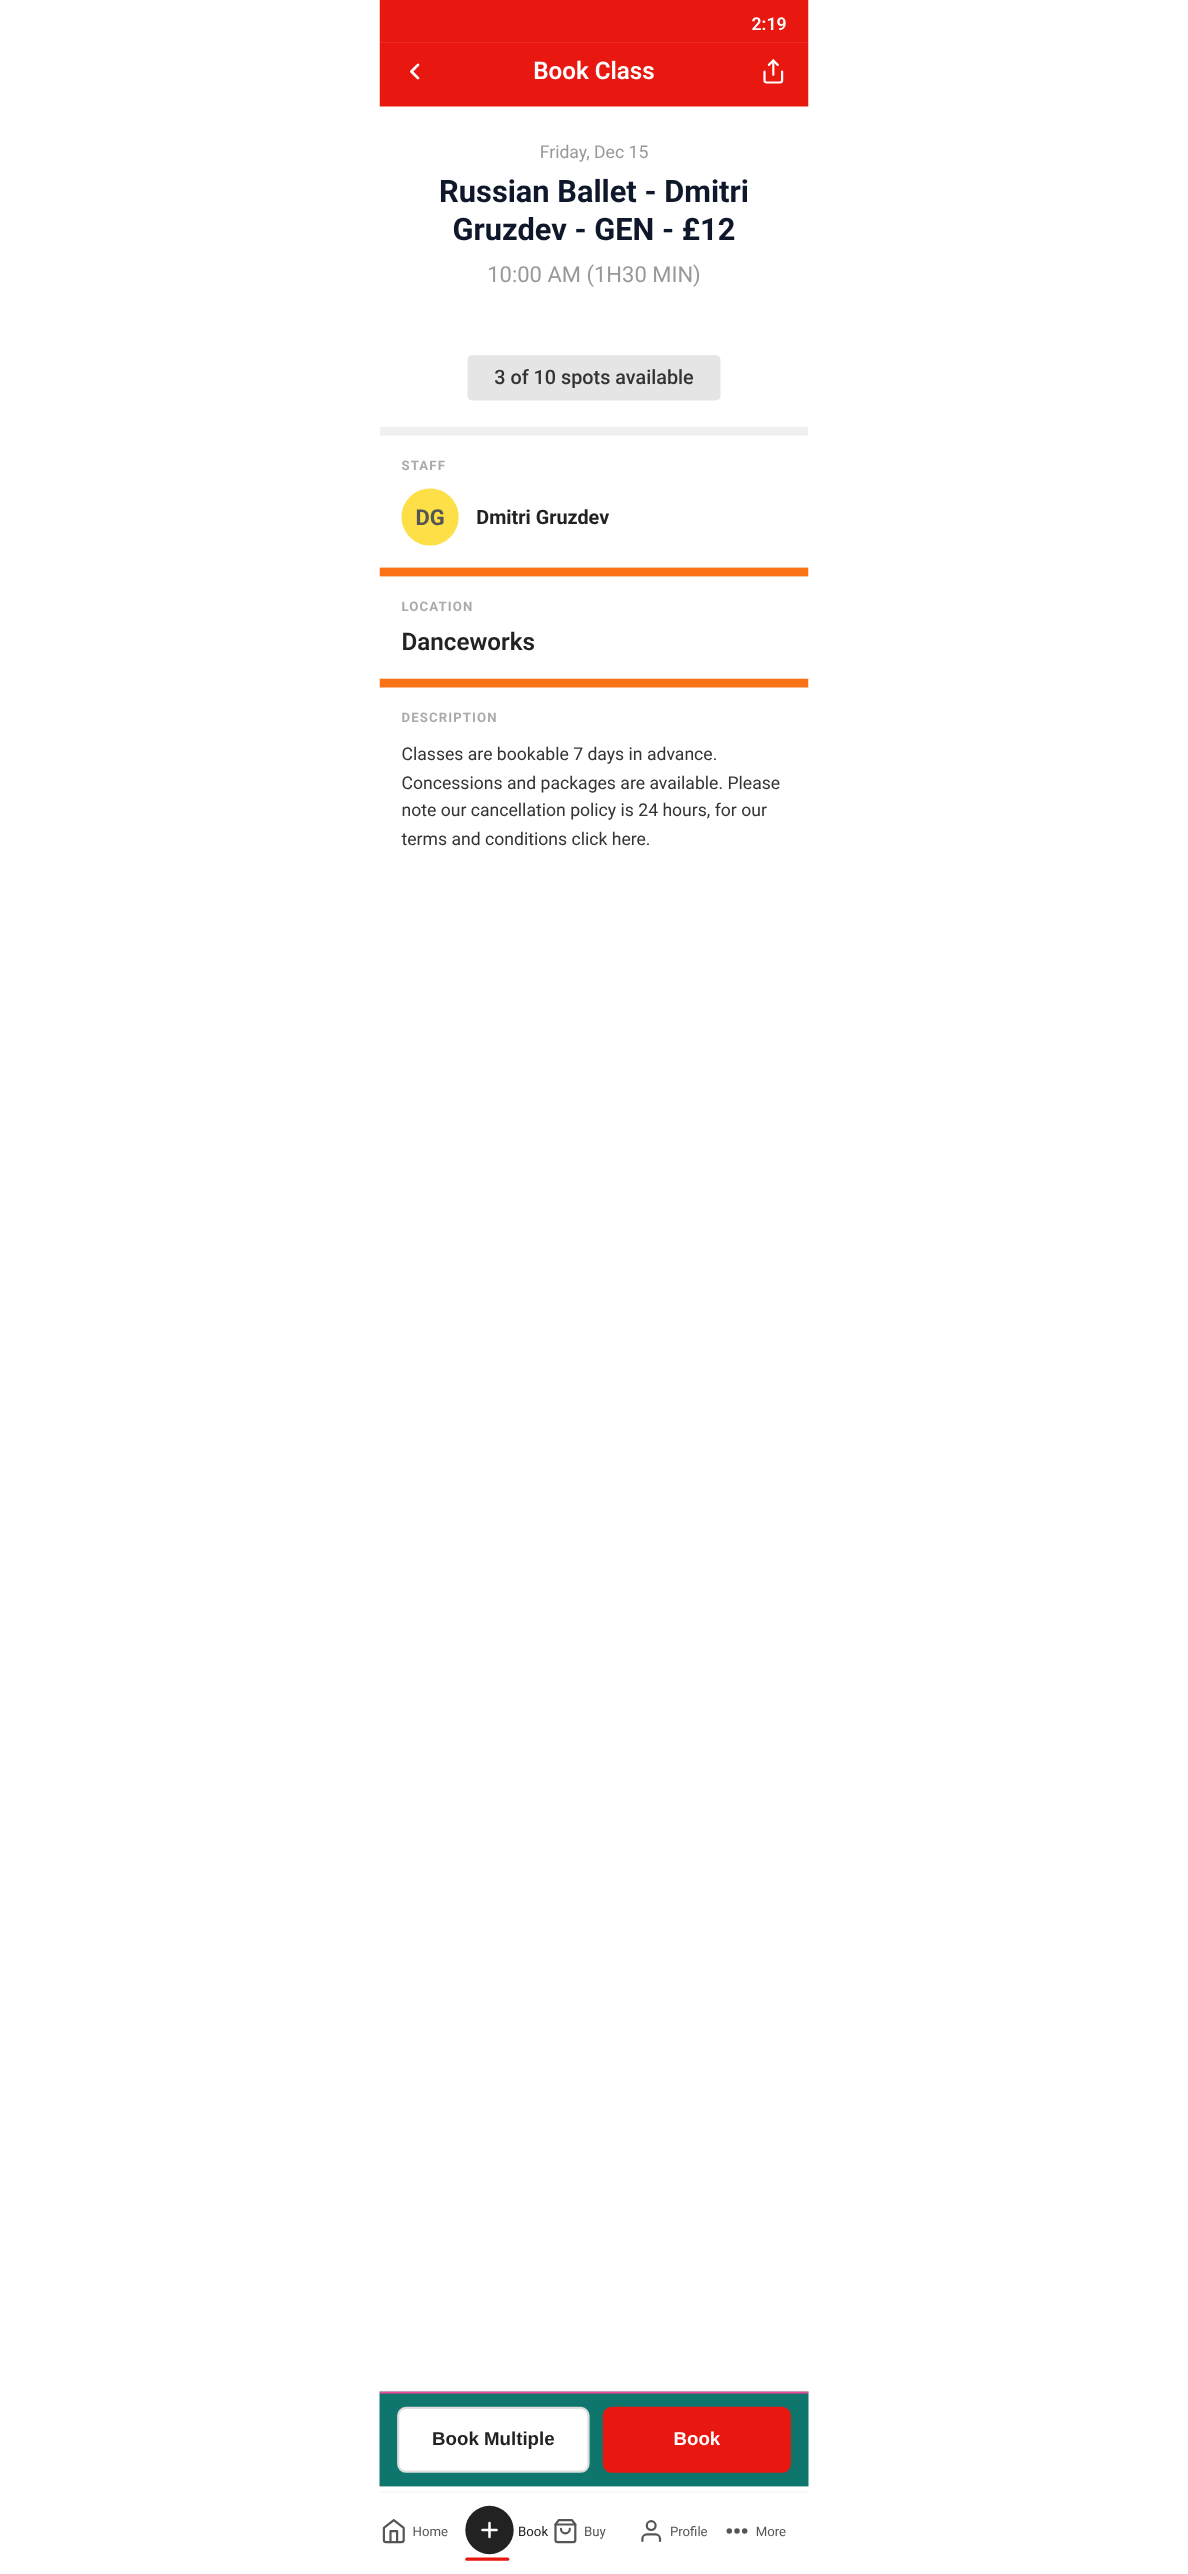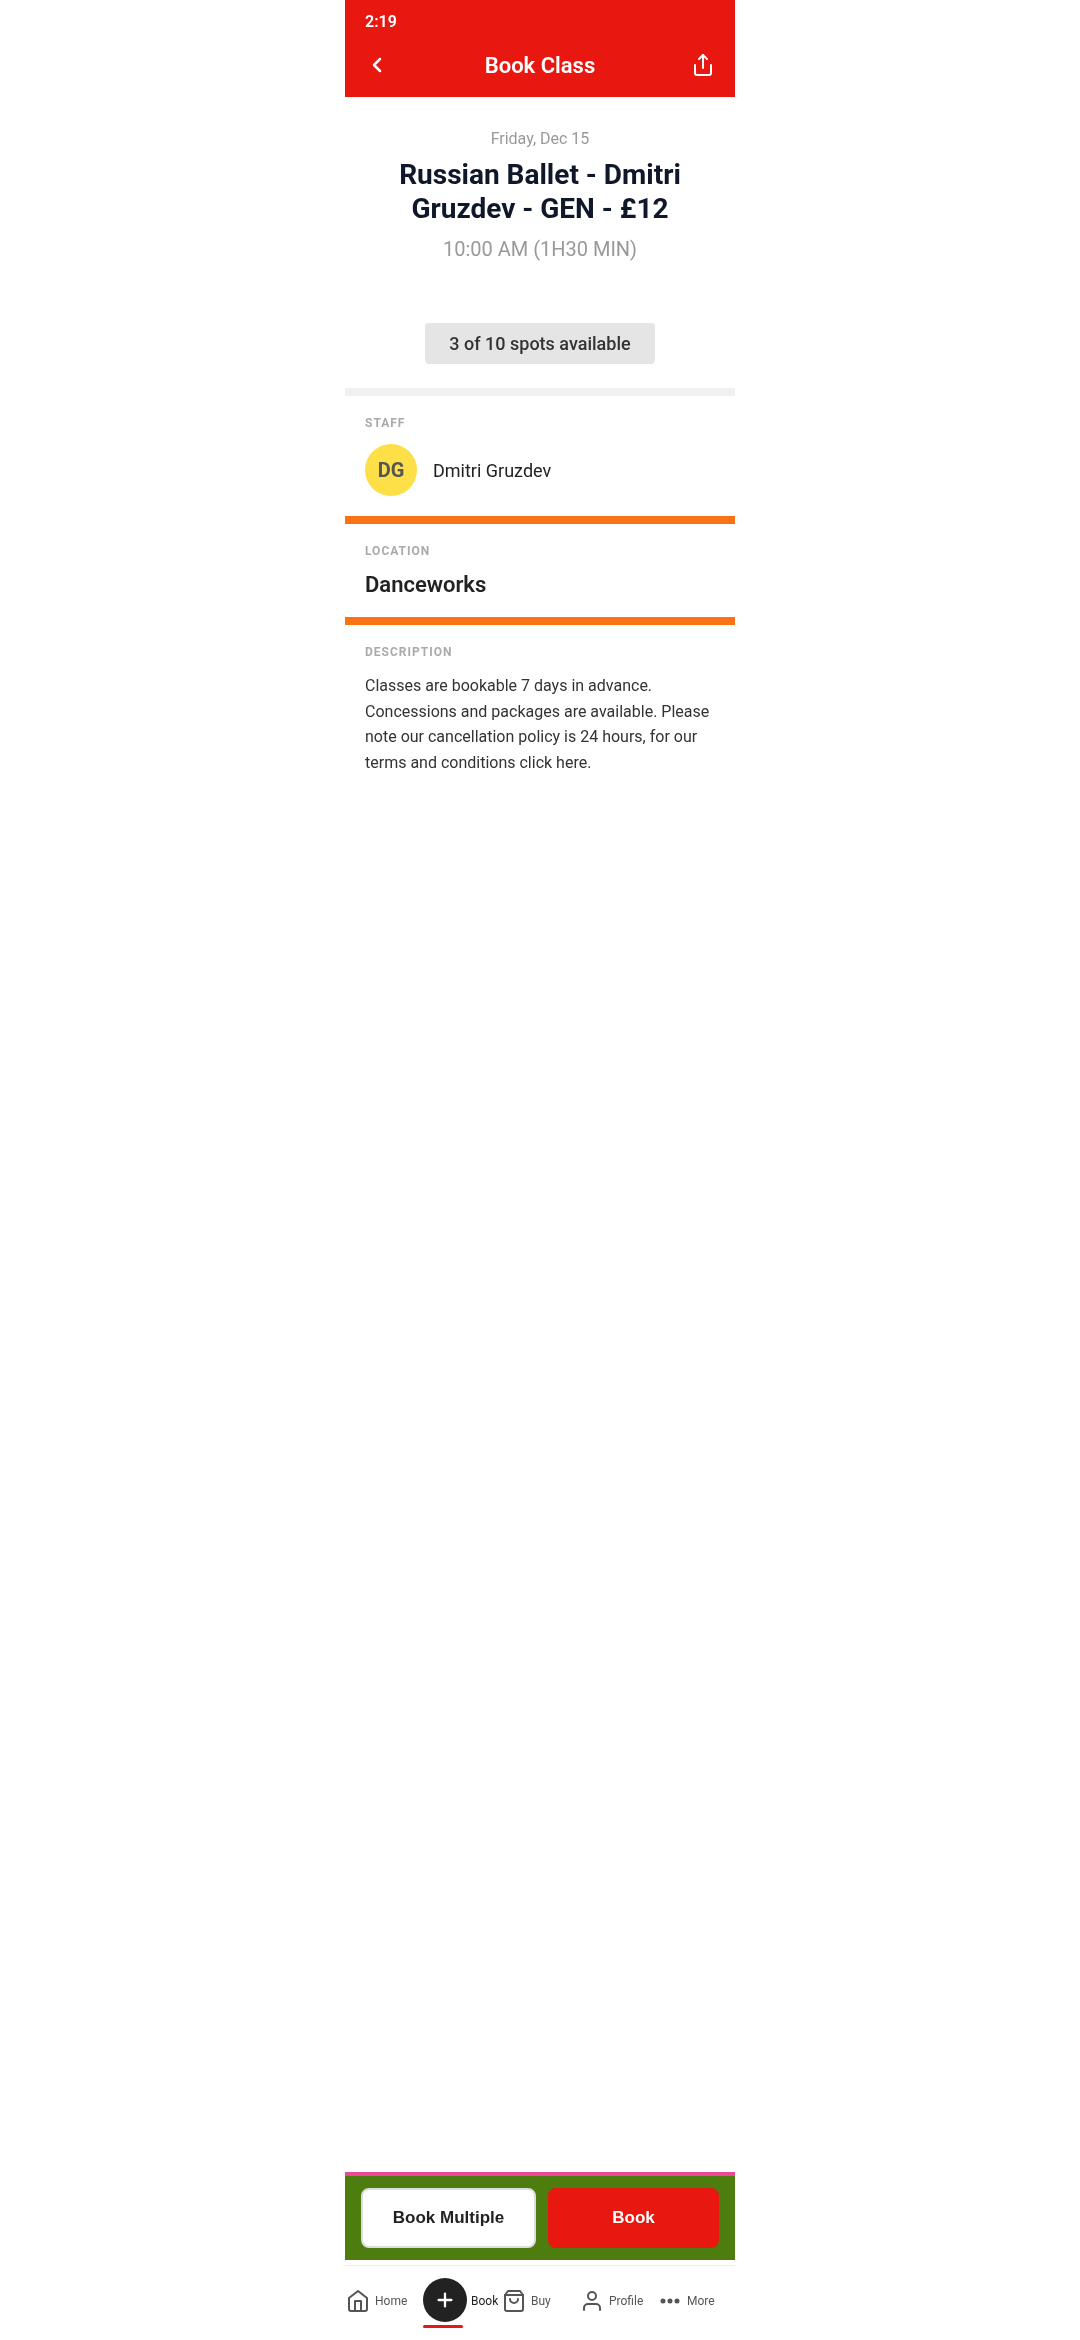--- a/index.html
+++ b/index.html
@@ -19,20 +19,21 @@
       overflow-x: hidden;
     }
 
     
     .status-bar {
       background: #e8170f;
       color: white;
       padding: 12px 20px 8px;
       font-size: 16px;
       font-weight: 600;
+      text-align: right;
     }
 
     
     .header {
       background: #e8170f;
       color: white;
       display: flex;
       align-items: center;
       justify-content: space-between;
       padding: 10px 16px 16px;
@@ -136,21 +137,21 @@
       align-items: center;
       justify-content: center;
       font-size: 20px;
       font-weight: 700;
       color: #555;
       flex-shrink: 0;
     }
 
     .staff-name {
       font-size: 18px;
-      font-weight: 400;
+      font-weight: 700;
       color: #222;
     }
 
     .location-name {
       font-size: 22px;
       font-weight: 600;
       color: #222;
     }
 
     .description-section {
@@ -175,22 +176,22 @@
     
     .action-buttons {
       position: fixed;
       bottom: 80px;
       left: 50%;
       transform: translateX(-50%);
       width: 390px;
       display: flex;
       gap: 12px;
       padding: 12px 16px;
-      background: #4d7c0f;
-      border-top: 4px solid #ec4899;
+      background: #0f766e;
+      border-top: 2px solid #ec4899;
     }
 
     .btn-book-multiple {
       flex: 1;
       padding: 18px 10px;
       border: 2px solid #ddd;
       border-radius: 8px;
       background: white;
       font-size: 17px;
       font-weight: 600;

